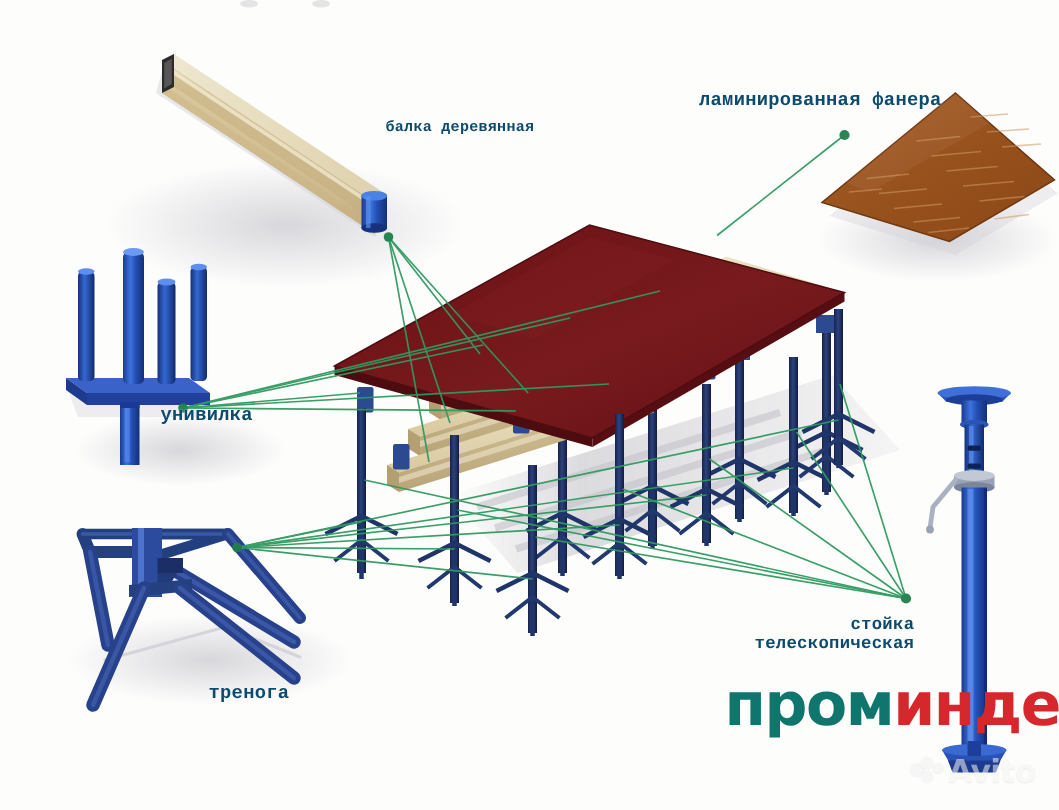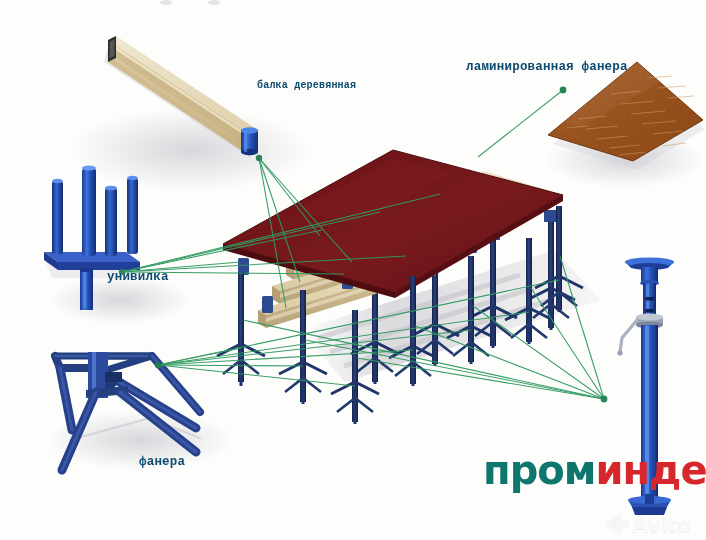--- a/index.html
+++ b/index.html
@@ -31,21 +31,20 @@
     font-weight:bold;font-size:40px;line-height:40px;
     letter-spacing:-1px;white-space:nowrap;
   }
   #logo .b{color:#0f766e;}
   #logo .r{color:#d6282c;}
 
   #avito{
     position:absolute;left:607px;top:502px;
     display:flex;align-items:center;gap:3px;
     opacity:.55;
-    margin-top:11px;
   }
   #avito .dots{position:relative;width:22px;height:18px;}
   #avito .dots i{position:absolute;display:block;border-radius:50%;background:#f2f2f2;
      box-shadow:0 0 1px rgba(0,0,0,.18);}
   #avito .dots i:nth-child(1){left:0;top:4px;width:9px;height:9px;}
   #avito .dots i:nth-child(2){left:7px;top:0;width:8px;height:8px;}
   #avito .dots i:nth-child(3){left:7px;top:9px;width:8px;height:8px;}
   #avito .dots i:nth-child(4){left:15px;top:4px;width:7px;height:7px;}
   #avito .atext{
      font-family:"DejaVu Sans",sans-serif;font-weight:bold;font-size:21px;
@@ -444,21 +443,25 @@
       <g>
         <line x1="563" y1="90" x2="478" y2="157"></line>
         <circle cx="563" cy="90" r="3.4" fill="#1f7f4c" stroke="none"></circle>
       </g>
     </g>
   </svg>
 
   <div class="lbl" id="lbl-beam">балка деревянная</div>
   <div class="lbl" id="lbl-ply">ламинированная фанера</div>
   <div class="lbl" id="lbl-fork">унивилка</div>
-  <div class="lbl" id="lbl-tripod">фанера</div>
+  <div class="lbl" id="lbl-tripod">тренога</div>
+  <div class="lbl" id="lbl-prop">
+    <span>стойка</span>
+    <span>телескопическая</span>
+  </div>
 
   <div id="logo"><span class="b">пром</span><span class="r">индеı</span></div>
 
   <div id="avito">
     <span class="dots">
         <i></i>
         <i></i>
         <i></i>
         <i></i>
       </span>

